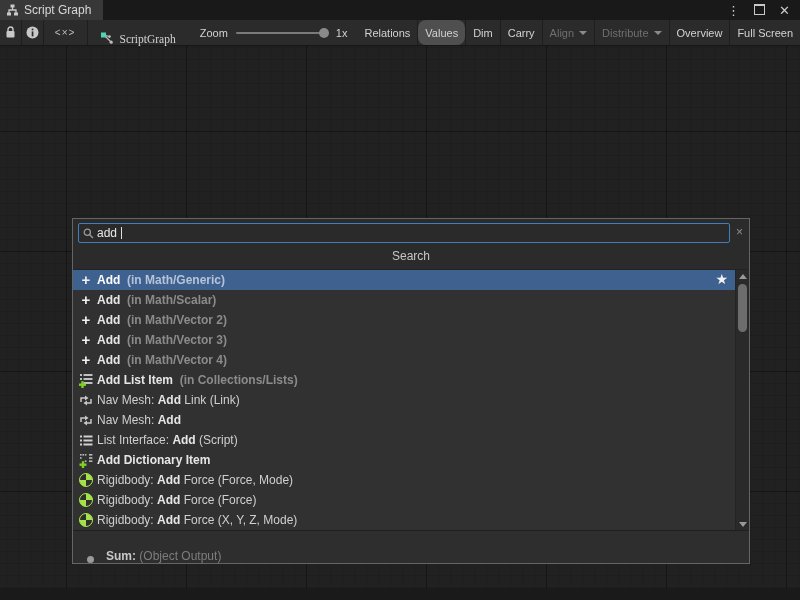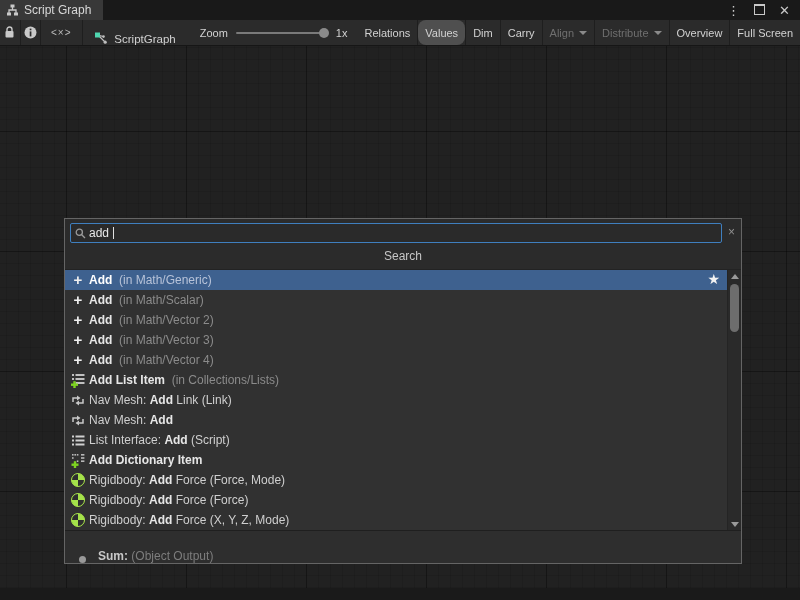--- a/index.html
+++ b/index.html
@@ -17,61 +17,61 @@
   .titlebar-right .tb-ic{cursor:default;line-height:1;}
   .maxbox{display:inline-block;width:9px;height:8px;border:1px solid #c9c9c9;border-top-width:2px;}
 
   
   .toolbar{position:absolute;left:0;top:20px;width:800px;height:25px;background:#2b2b2b;
            border-bottom:1px solid #161616;display:flex;align-items:stretch;color:#d2d2d2;font-size:11px;}
   .tbtn{display:flex;align-items:center;justify-content:center;padding:0 7px;white-space:nowrap;}
   .sep{width:1px;background:#1e1e1e;}
   .icon-btn{width:30px;display:flex;align-items:center;justify-content:center;}
   .code-btn{width:62px;display:flex;align-items:center;justify-content:center;color:#bdbdbd;font-size:10px;letter-spacing:1px;}
-  .graph-label{display:flex;align-items:center;gap:6px;padding:12px 14px 0 12px;color:#d2d2d2;font-size:11.5px;}
+  .graph-label{display:flex;align-items:center;gap:6px;padding:12px 14px 0 12px;color:#d2d2d2;font-size:11.5px;font-family:Liberation Serif, serif;}
   .zoom-group{display:flex;align-items:center;gap:8px;padding:0 10px;}
   .zoom-track{position:relative;width:92px;height:2px;background:#7a7a7a;border-radius:1px;}
   .zoom-handle{position:absolute;right:-1px;top:-4px;width:10px;height:10px;border-radius:50%;background:#8a8a8a;}
   .btn-group{margin-left:auto;display:flex;align-items:stretch;justify-content:space-between;}
   .btn-group .tbtn.active{background:#4f4f4f;border-radius:8px;}
   .btn-group .tbtn.disabled{color:#6f6f6f;}
   .caret{display:inline-block;margin-left:5px;width:0;height:0;border-left:4px solid transparent;
          border-right:4px solid transparent;border-top:4px solid #8a8a8a;}
 
   
   .canvas{position:absolute;left:0;top:46px;width:800px;height:554px;background-color:#212121;
     background-image:
       linear-gradient(rgba(0,0,0,0.30) 1px, transparent 1px),
       linear-gradient(90deg, rgba(0,0,0,0.30) 1px, transparent 1px),
       linear-gradient(rgba(0,0,0,0.10) 1px, transparent 1px),
       linear-gradient(90deg, rgba(0,0,0,0.10) 1px, transparent 1px);
     background-size:120px 120px,120px 120px,12px 12px,12px 12px;
     background-position:66px 85px,66px 85px,6px 1px,6px 1px;}
 
   
-  .finder{position:absolute;left:64px;top:218px;width:678px;background:#2b2b2b;
+  .finder{position:absolute;left:72px;top:218px;width:678px;background:#2b2b2b;
           border:1px solid #656565;box-sizing:border-box;}
   .search-area{padding:4px 5px 0 5px;}
   .search-field{display:flex;align-items:center;gap:3px;height:16px;background:#2a2a2a;
                 border:1px solid #3f7fbf;border-radius:2px;padding:1px 4px;margin-right:14px;position:relative;}
   .search-field .query{color:#e8e8e8;font-size:12px;line-height:1;}
   .caret-bar{display:inline-block;width:1px;height:12px;background:#e0e0e0;margin-left:1px;}
   .clear-x{position:absolute;right:-14px;top:2px;color:#8f8f8f;font-size:12px;line-height:1;}
   .search-header{height:26px;display:flex;align-items:center;justify-content:center;
                  color:#c6c6c6;font-size:12px;}
 
   .list-wrap{position:relative;background:#313131;border-top:1px solid #232323;}
   .list{margin-right:14px;}
   .row{height:20px;display:flex;align-items:center;padding-left:5px;font-size:12px;
        white-space:pre;overflow:hidden;position:relative;}
   .row .ric{width:16px;height:16px;display:flex;align-items:center;justify-content:center;
             margin-right:3px;flex:none;}
   .seg-b{font-weight:bold;color:#e6e6e6;}
   .seg-n{color:#cfcfcf;}
-  .seg-m{color:#8b8b8b;}
+  .seg-m{color:#8b8b8b;font-weight:bold;}
   .row.selected{background:#3e618f;}
   .row.selected .seg-b{color:#ffffff;}
   .row.selected .seg-m{color:#b7c3d9;}
   .star{position:absolute;right:7px;top:1px;color:#f2f2f2;font-size:14px;}
   .plus-glyph{color:#f0f0f0;font-size:15px;font-weight:bold;line-height:1;margin-top:-2px;}
 
   
   .vscroll{position:absolute;right:0;top:0;bottom:0;width:14px;background:#2a2a2a;border-left:1px solid #242424;box-sizing:border-box;}
   .scroll-arrow{position:absolute;left:0;width:14px;height:12px;display:flex;align-items:center;justify-content:center;}
   .scroll-arrow.up{top:0;}

